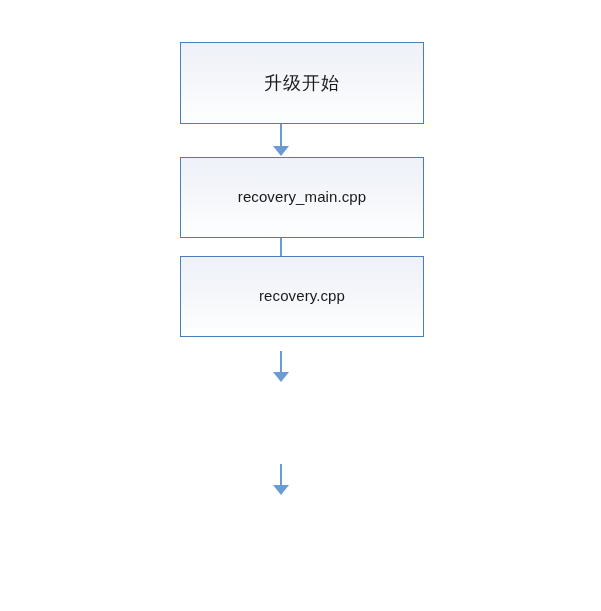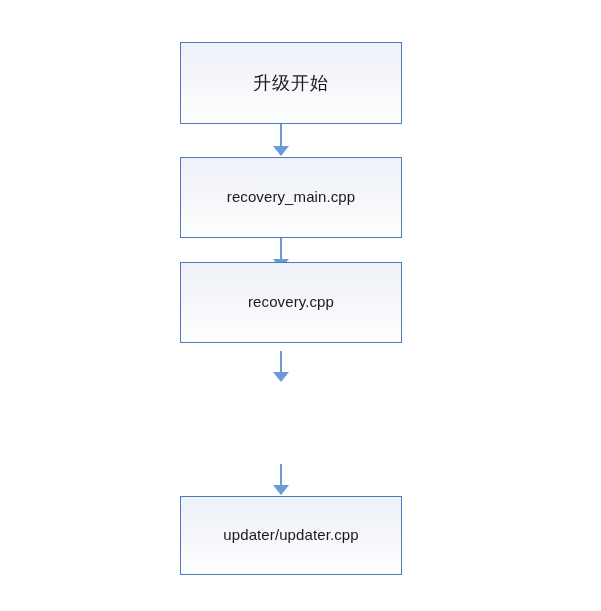--- a/index.html
+++ b/index.html
@@ -21,21 +21,21 @@
     left: 0;
     top: 0;
     width: 601px;
     height: 611px;
     background: #ffffff;
   }
 
   .flow-node {
     position: absolute;
     left: 180px;
-    width: 222px;
+    width: 244px;
     box-sizing: border-box;
     border: 1px solid #4a7ebb;
     background: linear-gradient(to bottom, #eef1f8 0%, #f4f6fa 45%, #fbfcfd 80%, #fdfefe 100%);
     display: flex;
     align-items: center;
     justify-content: center;
     text-align: center;
   }
 
   .flow-node-label {
@@ -48,21 +48,21 @@
 
   .flow-node-label.cjk {
     font-size: 18px;
     letter-spacing: 1px;
     font-family: "DejaVu Sans", "Liberation Sans", sans-serif;
   }
 
   
   #node-0 { top: 42px;  height: 82px; }
   #node-1 { top: 157px; height: 81px; }
-  #node-2 { top: 262px; height: 81px; }
+  #node-2 { top: 256px; height: 81px; }
   #node-3 { top: 383px; height: 81px; }
   #node-4 { top: 496px; height: 79px; }
 
   
   .flow-connector {
     position: absolute;
     left: 269px;
     width: 24px;
   }
   .flow-connector .stem {
@@ -129,17 +129,14 @@
     <div class="stem"></div>
     <div class="head"></div>
   </div>
 
 
   <div class="flow-connector" id="connector-3">
     <div class="stem"></div>
     <div class="head"></div>
   </div>
 
-  <div class="flow-node" id="node-4">
-    <span class="flow-node-label">updater/updater.cpp</span>
-  </div>
 
 </div>
 
 </body></html>

